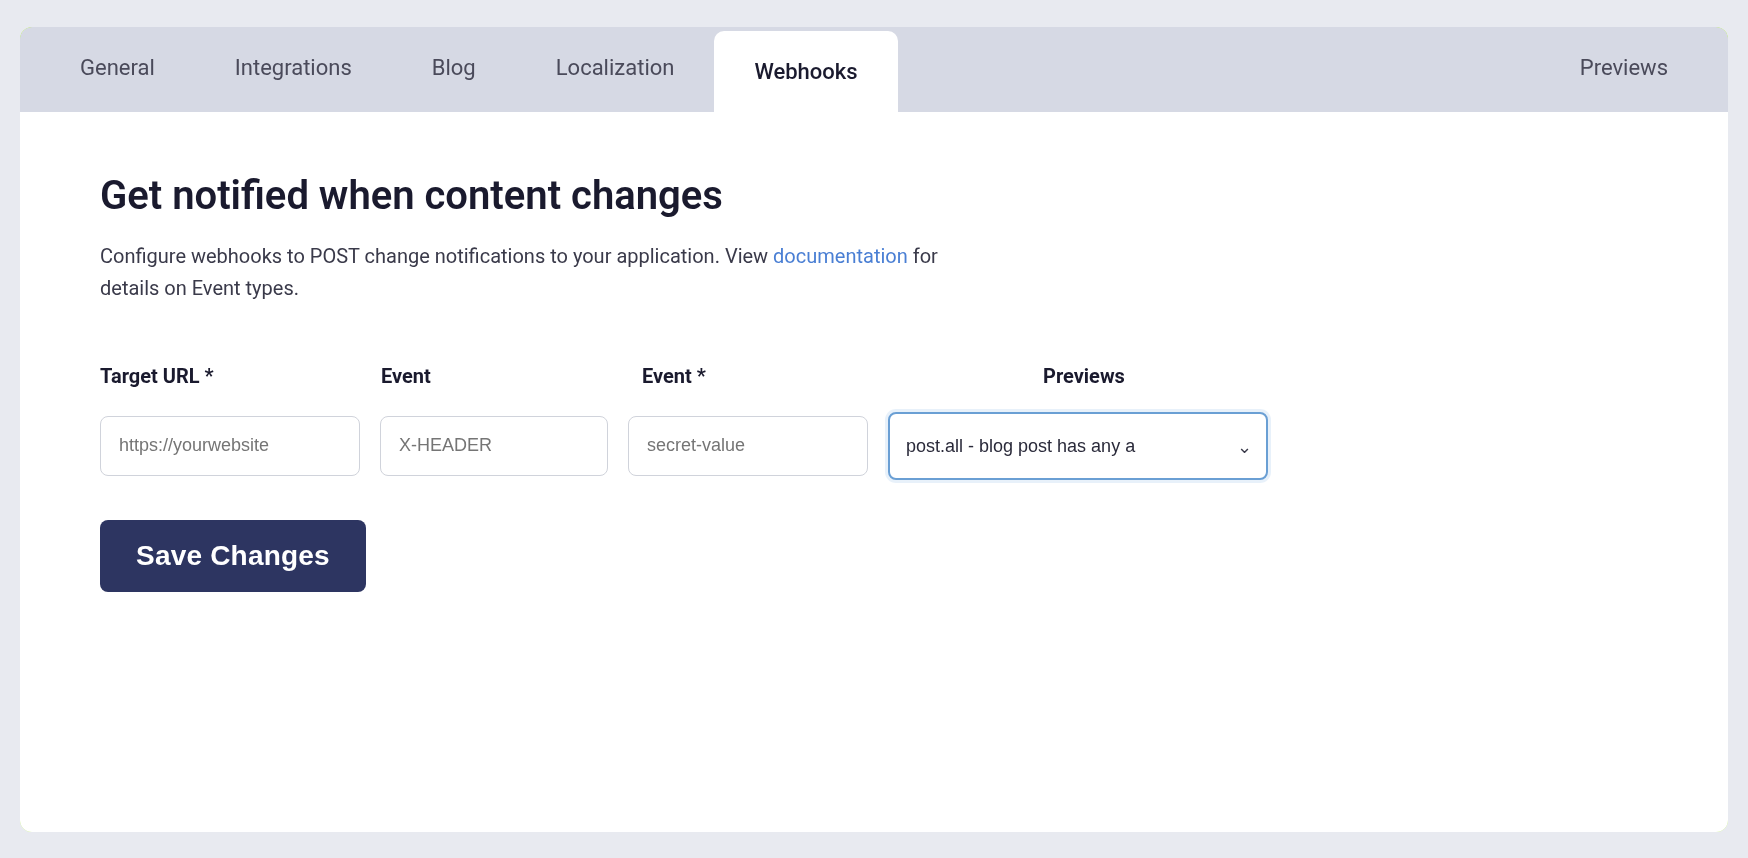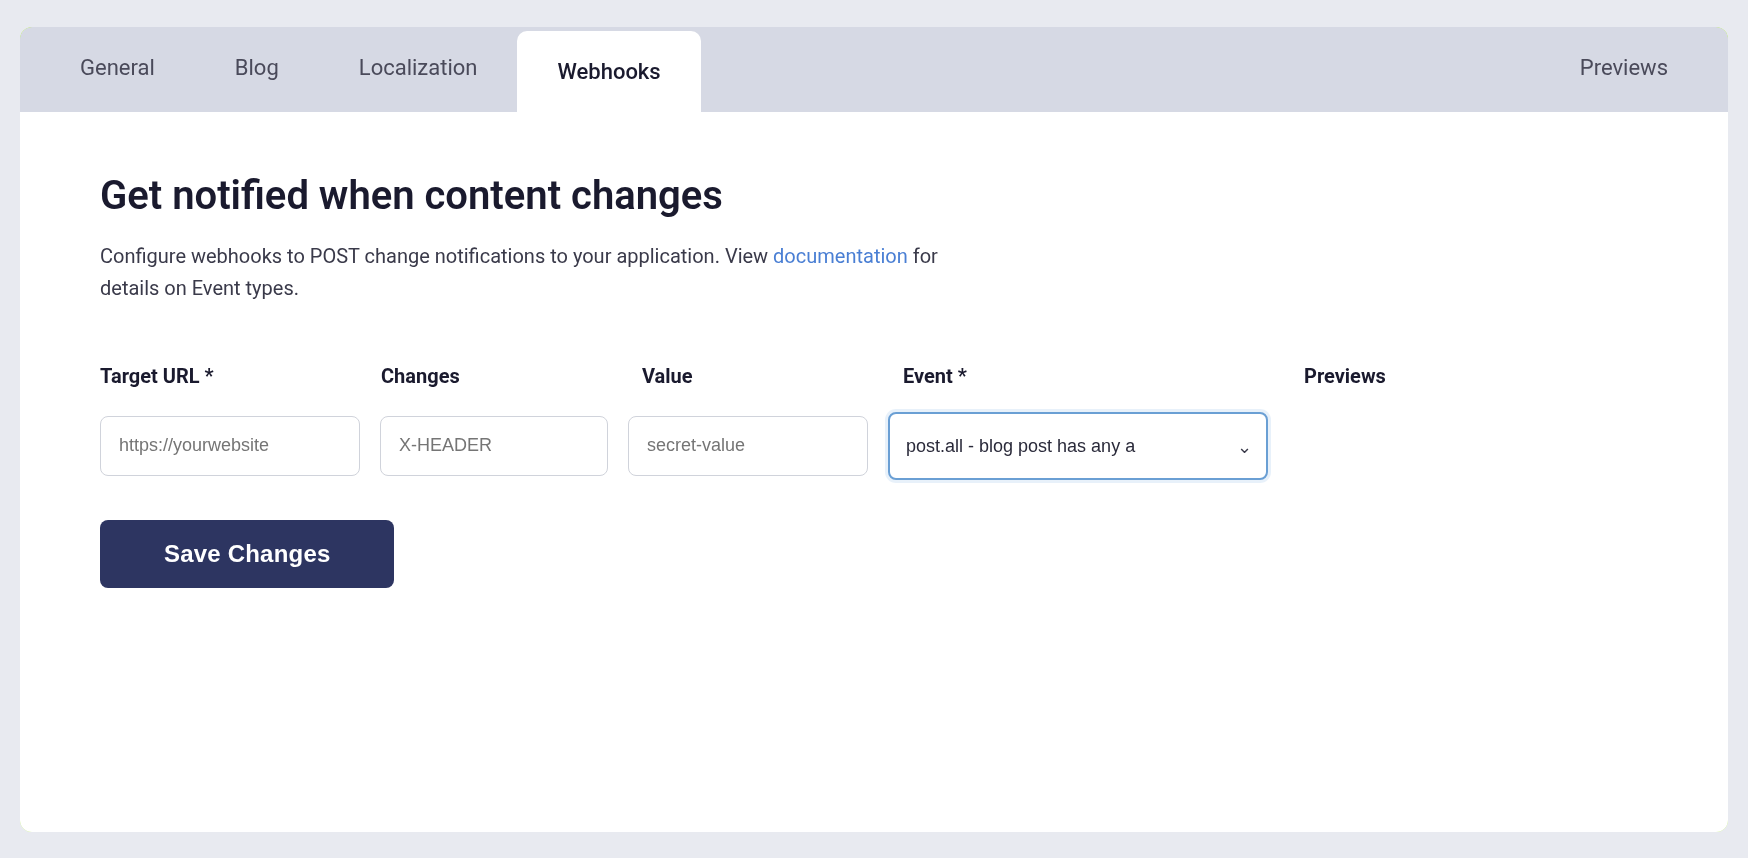--- a/index.html
+++ b/index.html
@@ -187,59 +187,59 @@
       font-size: 18px;
       color: #3a3a4a;
       pointer-events: none;
     }
 
     .save-btn {
       background: #2d3561;
       color: #ffffff;
       border: none;
       border-radius: 8px;
-      padding: 20px 64px;
-      font-size: 24px;
+      padding: 20px 36px;
+      font-size: 28px;
       font-weight: 700;
       cursor: pointer;
       letter-spacing: 0.2px;
       transition: background 0.2s;
     }
 
     .actions-col {
       display: flex;
       align-items: center;
     }
   </style>
 </head>
 <body>
 
 <div class="app-container">
 
   <nav class="tab-bar">
     <div class="tab">General</div>
+    <div class="tab">Integrations</div>
     <div class="tab">Blog</div>
     <div class="tab">Localization</div>
     <div class="tab active">Webhooks</div>
     <div class="tab-spacer"></div>
     <div class="tab">Previews</div>
   </nav>
 
   <main class="main-content">
     <h1 class="page-title">Get notified when content changes</h1>
     <p class="page-description">
       <span>Configure webhooks to POST change notifications to your application. View </span><a href="#">documentation</a><span> for details on Event types.</span>
     </p>
 
     <div class="form-section">
       
       <div class="form-header">
         <div class="col-target-url col-label">Target URL *</div>
-        <div class="col-header col-label">Changes</div>
-        <div class="col-value col-label">Value</div>
+        <div class="col-header col-label">Event</div>
         <div class="col-event col-label">Event *</div>
         <div class="col-actions col-label">Previews</div>
       </div>
 
       
       <div class="form-row">
         <input class="form-input" type="text" placeholder="https://yourwebsite" style="">
         <input class="form-input header-input" type="text" placeholder="X-HEADER" style="">
         <input class="form-input value-input" type="text" placeholder="secret-value" style="">
         <div class="form-select-wrapper">

